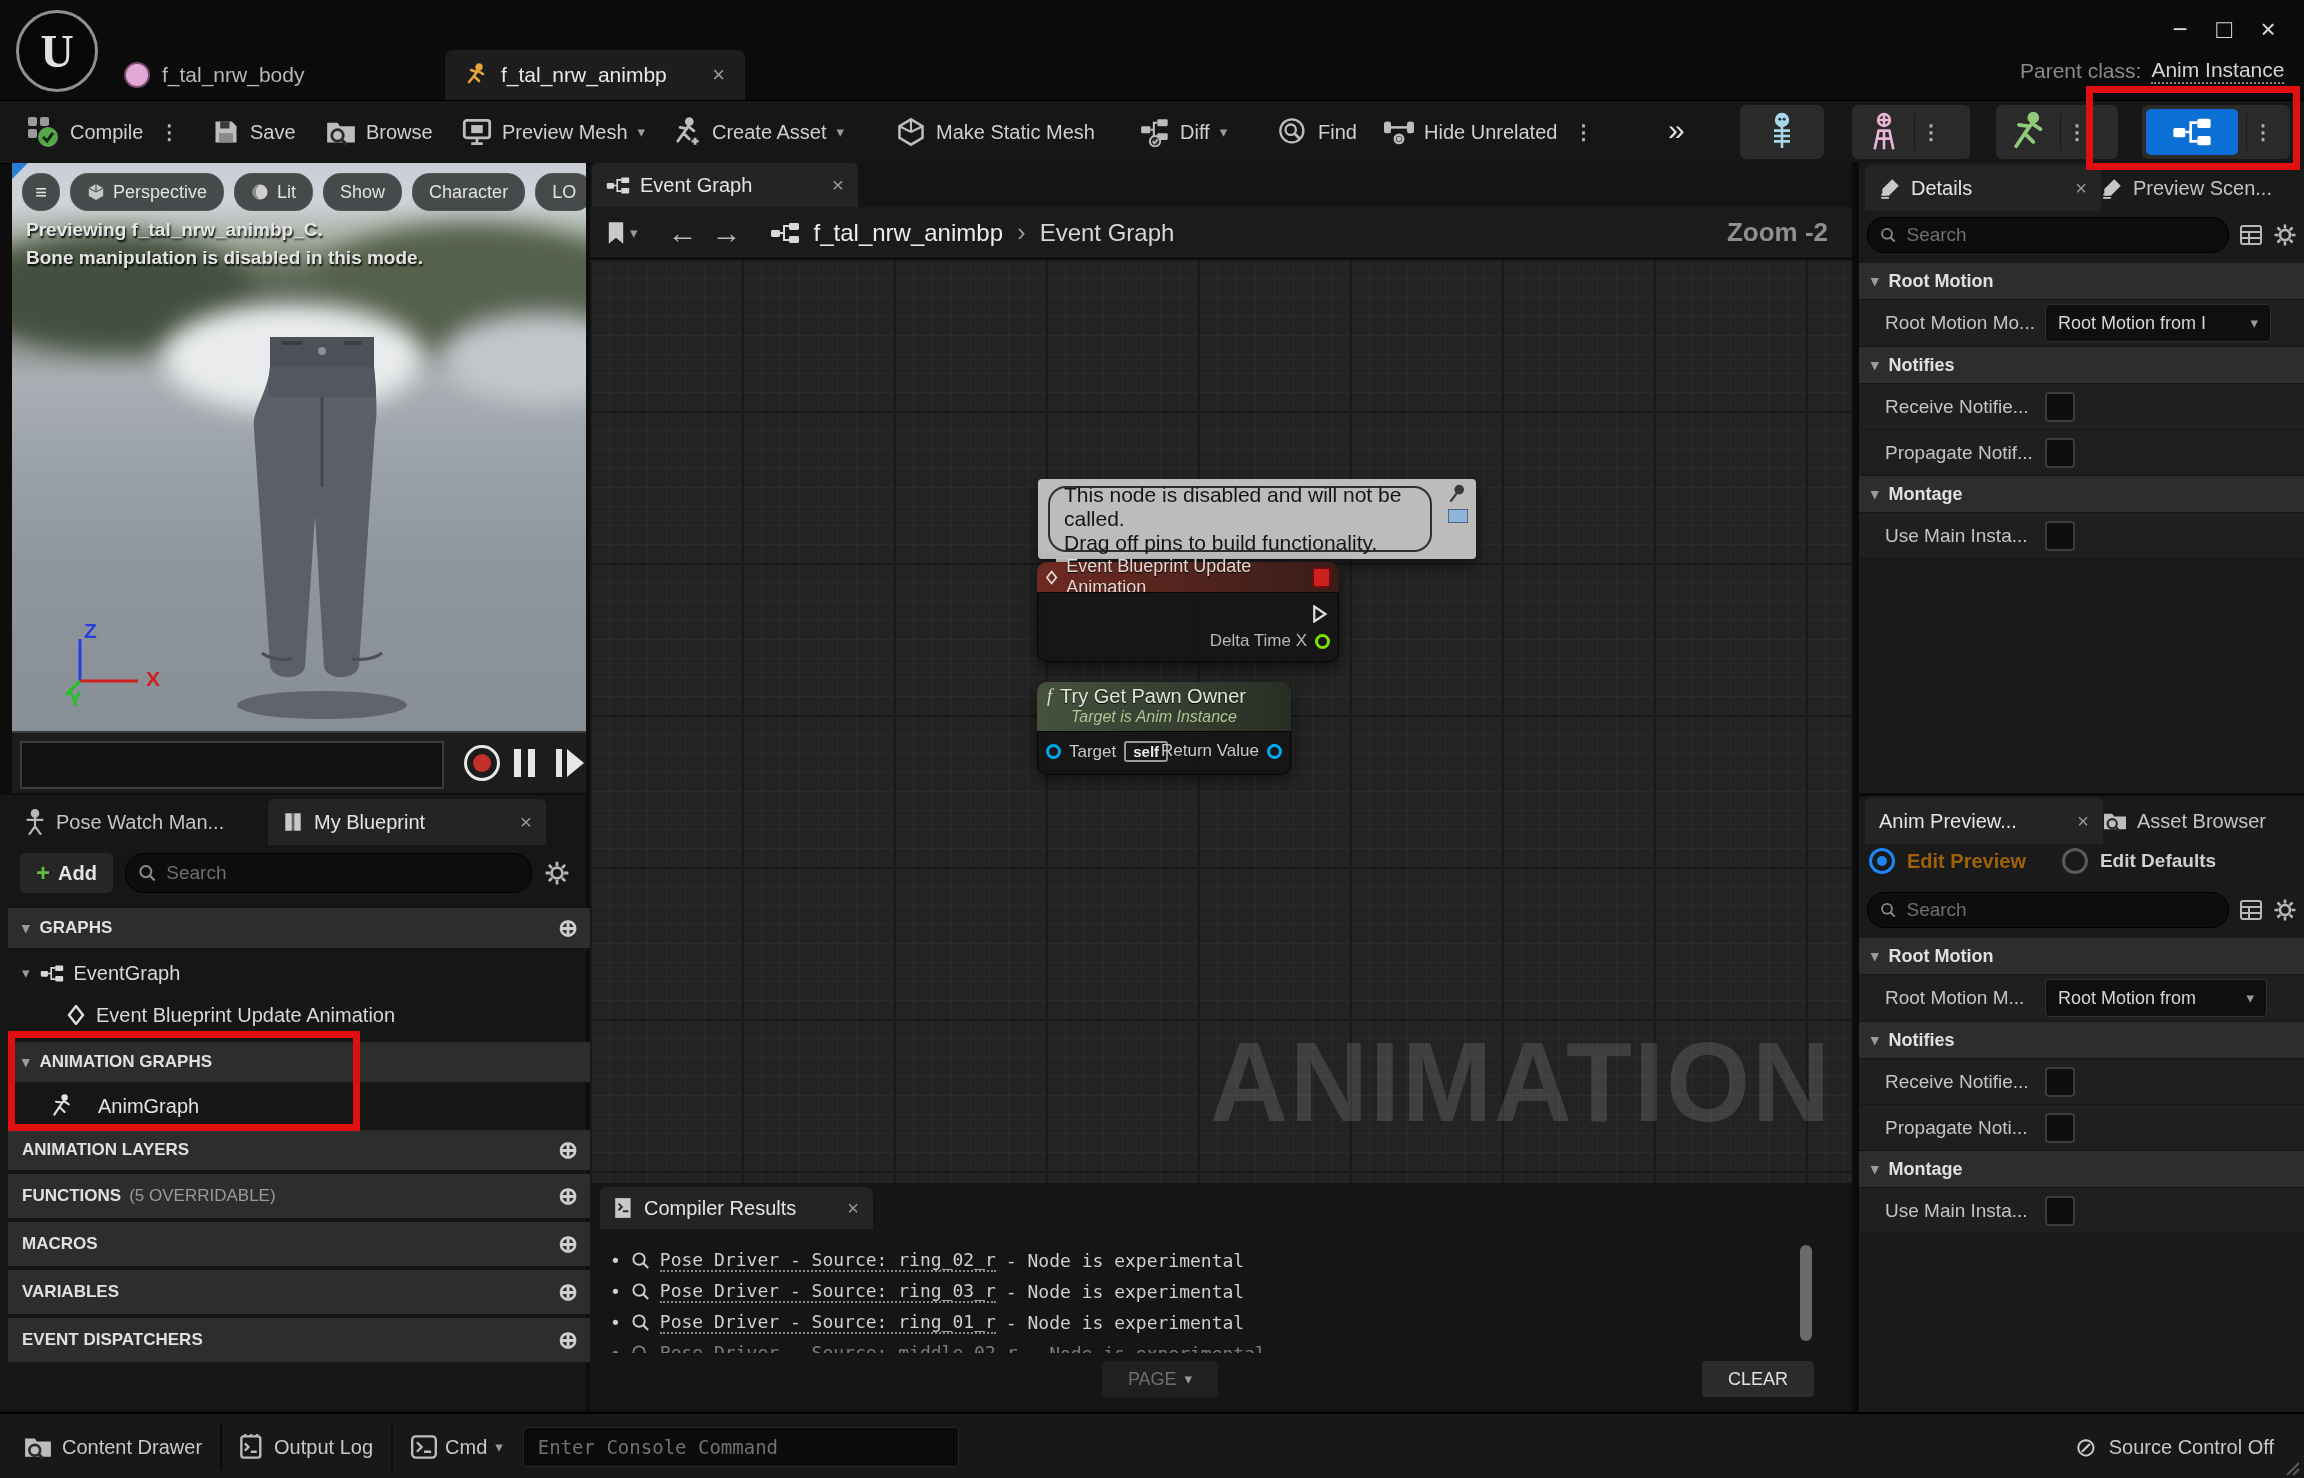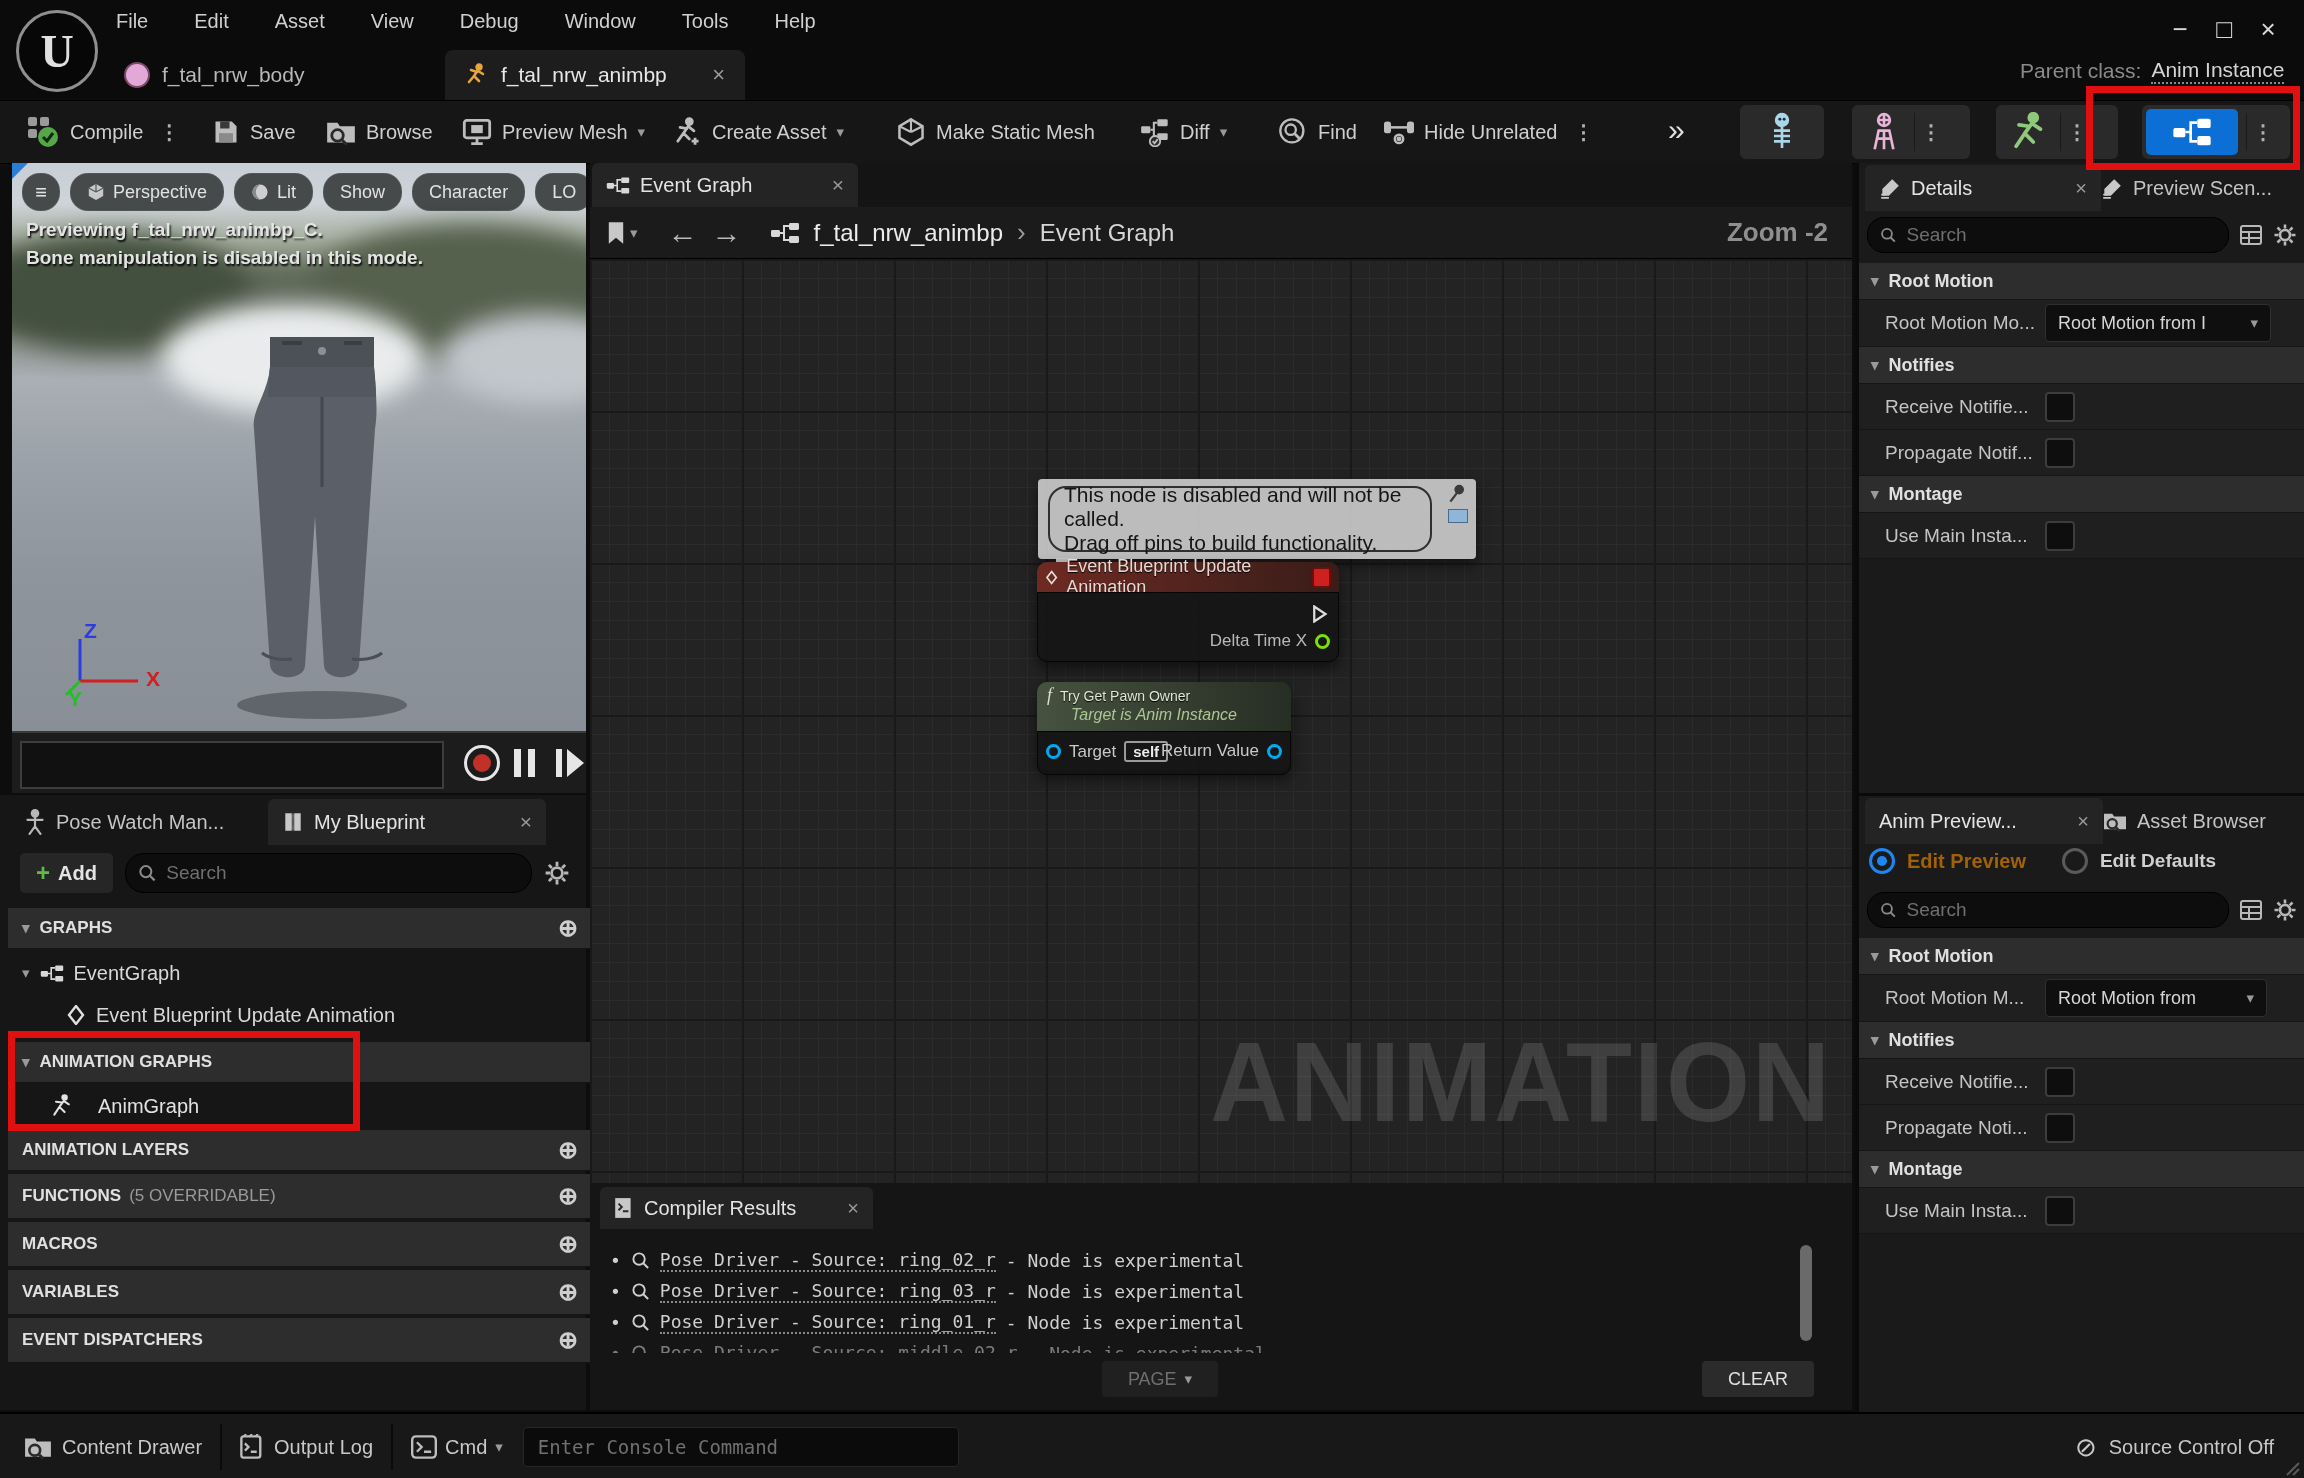--- a/index.html
+++ b/index.html
@@ -71,30 +71,20 @@
   .ellipsis{white-space:nowrap;overflow:hidden;text-overflow:ellipsis;}
 </style>
 </head>
 <body>
 
 <div id="root">
 
   <div class="abs titlebar">
     <div class="abs" style="left:16px;top:10px;width:76px;height:76px;border:3px solid #8f8f8f;border-radius:50%;background:#070707;display:flex;align-items:center;justify-content:center;">
       <span style="font-family:'Liberation Serif',serif;font-size:46px;color:#e0e0e0;font-weight:bold;">U</span>
-    </div>
-    <div class="abs row" style="left:112px;top:4px;gap:38px;">
-      <span class="menu-item">File</span>
-      <span class="menu-item">Edit</span>
-      <span class="menu-item">Asset</span>
-      <span class="menu-item">View</span>
-      <span class="menu-item">Debug</span>
-      <span class="menu-item">Window</span>
-      <span class="menu-item">Tools</span>
-      <span class="menu-item">Help</span>
     </div>
     <div class="abs row" style="right:14px;top:12px;">
       <span class="winbtn">−</span>
       <span class="winbtn">□</span>
       <span class="winbtn">×</span>
     </div>
 
     <div class="abs asset-tab" style="left:104px;top:50px;">
       <span class="icon" style="width:26px;height:26px;border-radius:50%;background:#e2a8d8;border:2px solid #7a4a6a;box-sizing:border-box;"></span>
       <span>f_tal_nrw_body</span>
@@ -509,21 +499,21 @@
           <span style="color:#b8b8b8;font-size:17px;">Delta Time X</span>
           <span class="pin-circle" style="border:3px solid #7ce000;"></span>
         </div>
       </div>
     </div>
 
     <div class="gnode" style="left:447px;top:423px;width:254px;height:88px;">
       <div style="height:46px;background:linear-gradient(90deg,#46523f,#2f372b 75%,#272e24);border-radius:10px 10px 0 0;padding:3px 10px 0;">
         <div class="row" style="gap:8px;">
           <span style="color:#d8e0cc;font-size:18px;font-style:italic;font-family:'Liberation Serif',serif;">f</span>
-          <span style="color:#dfe8d5;font-size:14px;text-shadow:0 1px 1px #000;">Try Get Pawn Owner</span>
+          <span style="color:#dfe8d5;font-size:20px;text-shadow:0 1px 1px #000;">Try Get Pawn Owner</span>
         </div>
         <div style="color:#a9c693;font-size:16px;font-style:italic;margin-left:24px;">Target is Anim Instance</div>
       </div>
       <div class="body" style="height:42px;position:relative;">
         <div class="row" style="position:absolute;left:8px;top:9px;gap:8px;">
           <span class="pin-circle" style="border:3px solid #00a8f0;"></span>
           <span style="color:#c8c8c8;font-size:17px;">Target</span>
           <span style="border:2px solid #9a9a9a;border-radius:3px;padding:0 7px;color:#ececec;font-size:15px;font-weight:bold;">self</span>
         </div>
         <div class="row" style="position:absolute;right:8px;top:9px;gap:8px;">

